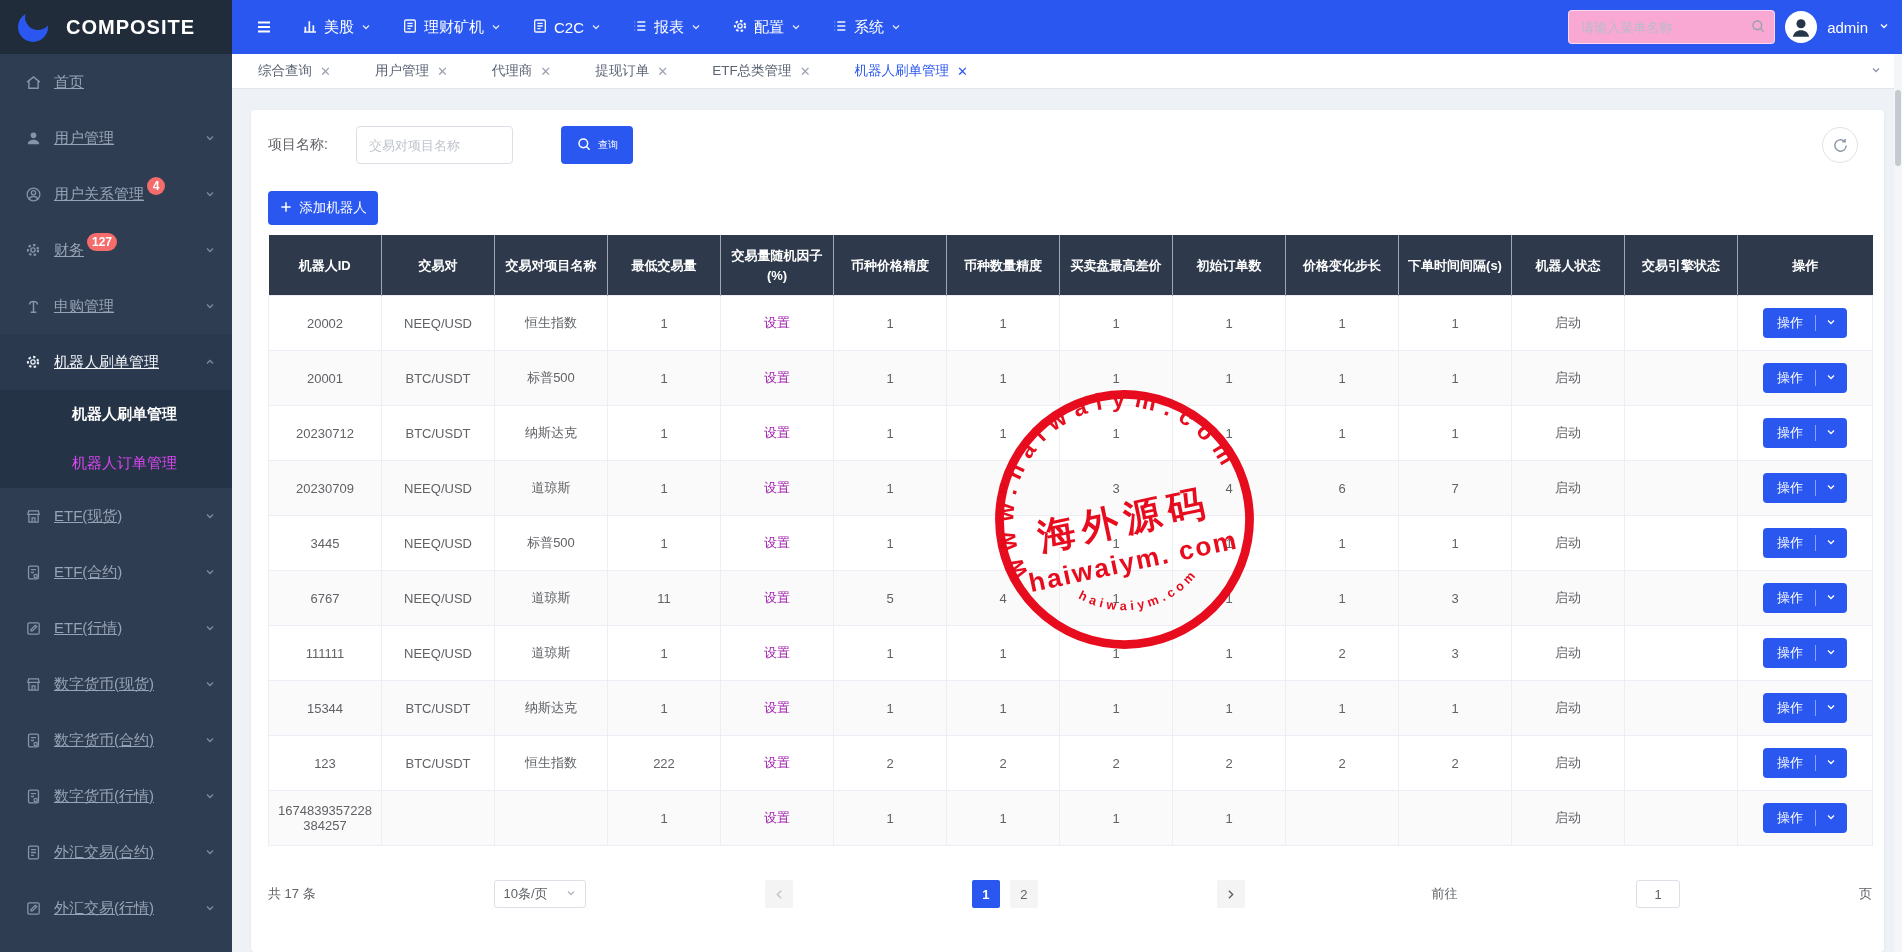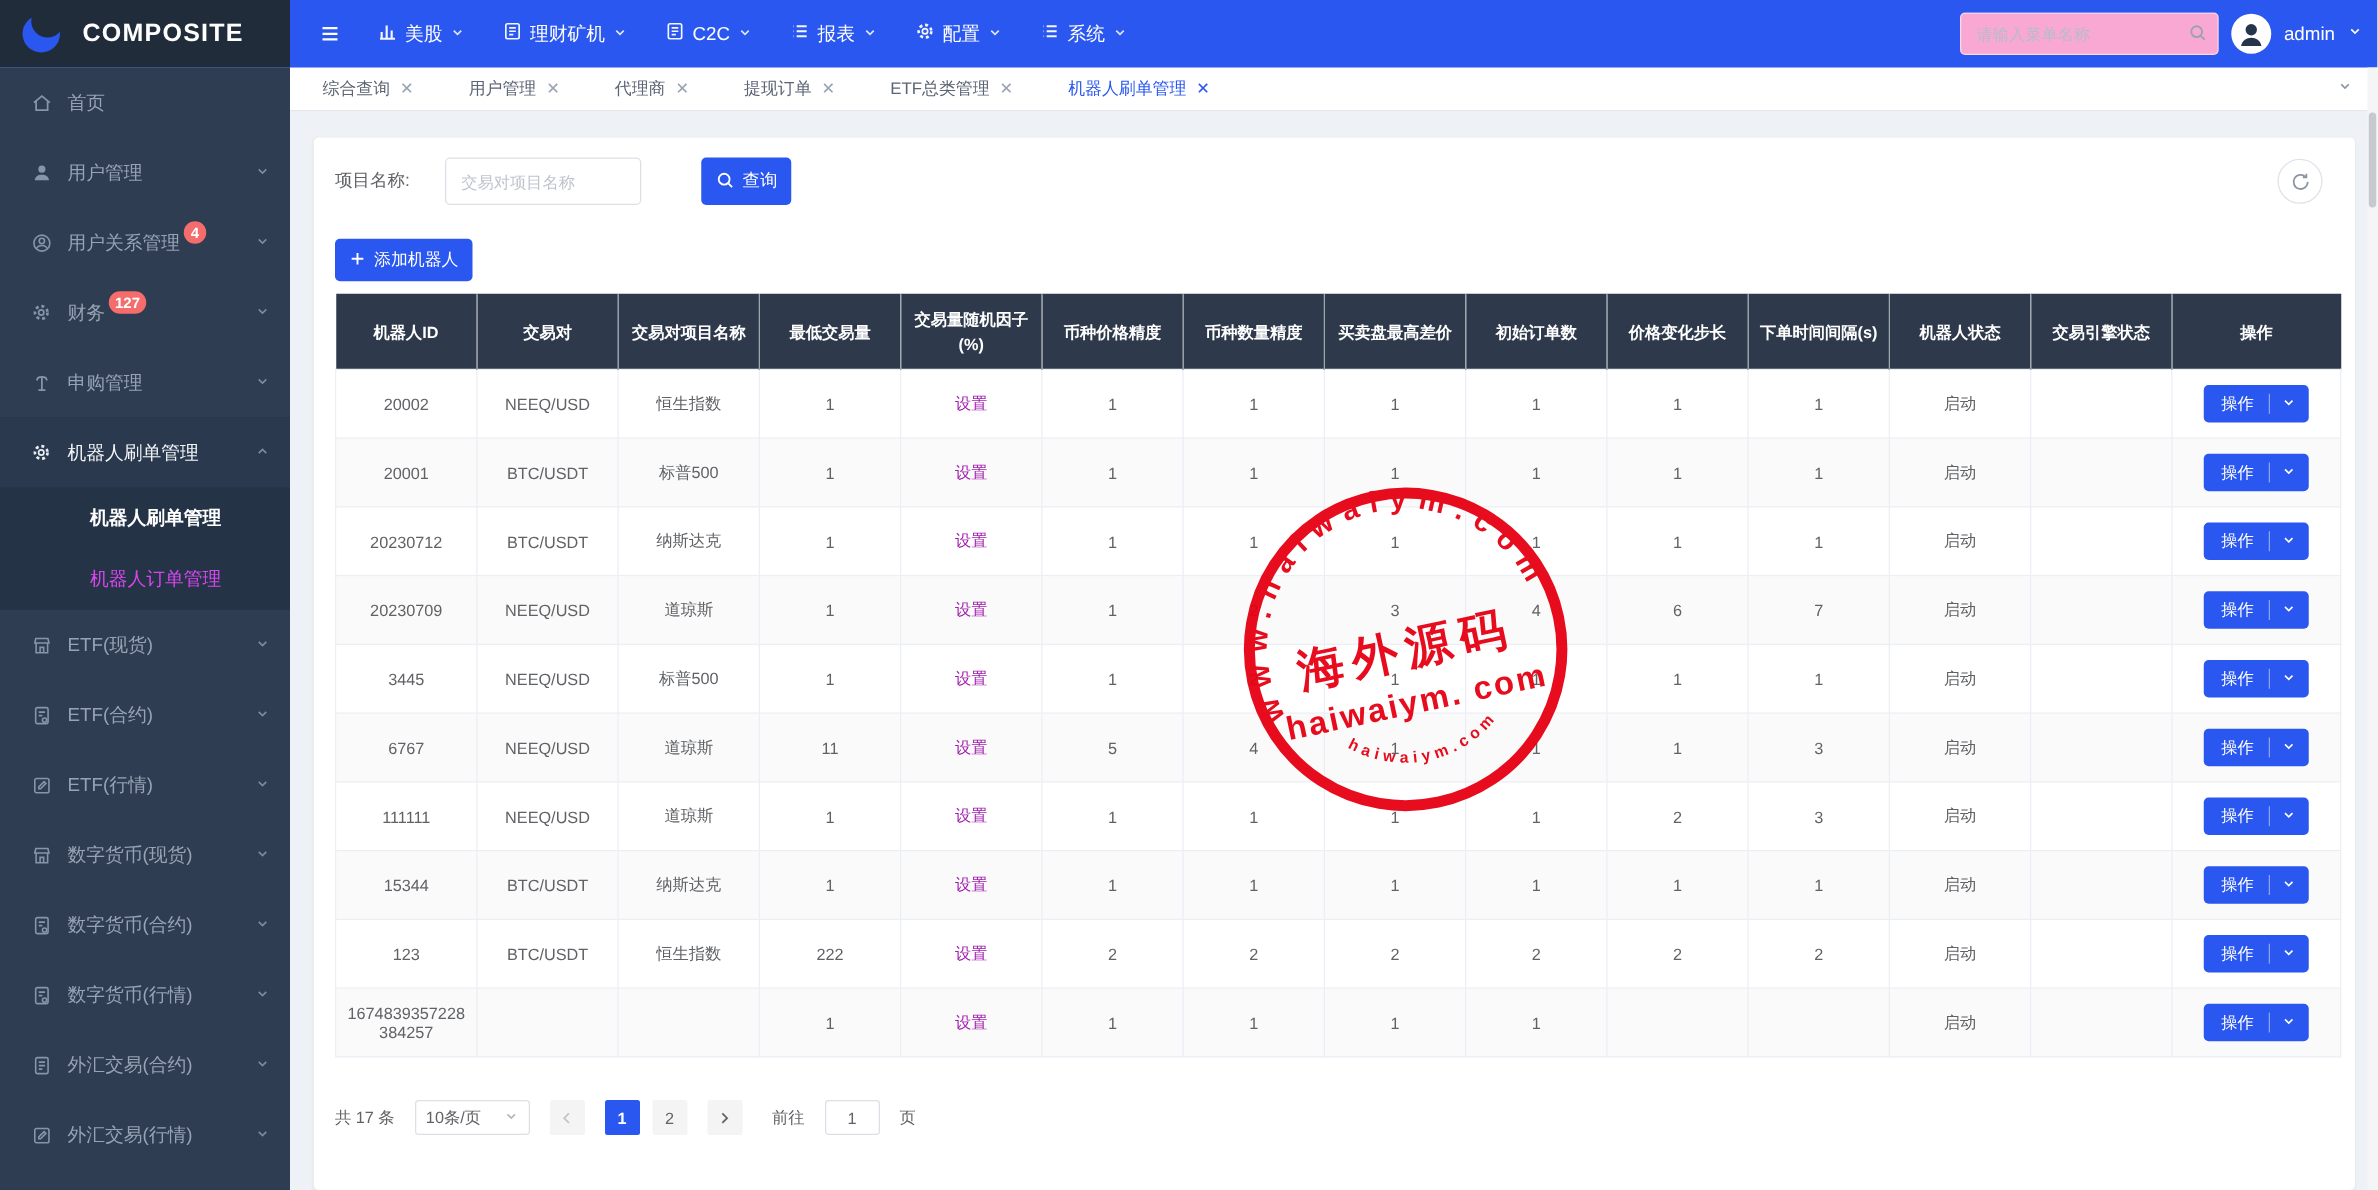--- a/index.html
+++ b/index.html
@@ -25,21 +25,21 @@
   .nav-search input::placeholder { color:#b6bcc8; }
   .nav-search .sicon { position:absolute; right:9px; top:8px; color:#9aa3ad; }
   .avatar { width:32px; height:32px; border-radius:50%; background:#fff; display:flex; align-items:center; justify-content:center; overflow:hidden; flex:none; }
   .admin-name { color:#fff; font-size:15px; }
   .nav-right .chev { color:#fff; }
 
   
   .sidebar { position:absolute; left:0; top:54px; width:232px; height:898px; background:#2f3d52; z-index:9; }
   .side-item { height:56px; display:flex; align-items:center; padding:0 16px 0 24px; color:#97a3b4; font-size:15px; cursor:pointer; }
   .side-item .icn { width:18px; display:flex; justify-content:center; margin-right:12px; flex:none; color:#8795a8; }
-  .side-item .lbl { white-space:nowrap; }
+  .side-item .lbl { white-space:nowrap;text-decoration:underline; }
   .side-item .chev { margin-left:auto; color:#7e8b9d; }
   .side-item.parent-active { background:#2b394e; color:#f2f5f9; }
   .side-item.parent-active .icn { color:#e8edf4; }
   .badge { display:inline-flex; align-items:center; justify-content:center; min-width:18px; height:18px; padding:0 5px; margin-left:3px; background:#f56c6c; color:#fff; font-size:12px; border-radius:10px; transform:translateY(-8px); font-weight:bold; }
   .sub-block { background:#253347; }
   .side-sub { height:49px; display:flex; align-items:center; padding-left:72px; color:#d946ef; font-size:15px; cursor:pointer; }
   .side-sub.active { color:#ffffff; font-weight:bold; }
 
   
   .tabbar { position:absolute; left:232px; top:54px; width:1670px; height:35px; background:#fff; border-bottom:1px solid #e3e6eb; display:flex; align-items:center; padding:0 20px 0 26px; z-index:8; }
@@ -48,39 +48,39 @@
   .tab.active { color:#2a57f0; }
   .tab.active .x { color:#2a57f0; }
   .tab-chev { margin-left:auto; color:#8b95a3; cursor:pointer; }
 
   
   .card { position:absolute; left:251px; top:110px; width:1633px; height:842px; background:#fff; border-radius:4px; box-shadow:0 1px 3px rgba(0,0,0,.06); z-index:5; }
   .filter-row { position:absolute; left:17px; top:16px; display:flex; align-items:center; }
   .filter-label { font-size:14px; color:#606266; width:88px; }
   .filter-input { width:157px; height:38px; border:1px solid #dcdfe6; border-radius:4px; padding:0 12px; font-size:13px; color:#333; outline:none; font-family:inherit; }
   .filter-input::placeholder { color:#bfc4cc; }
-  .btn-primary { display:inline-flex; align-items:center; justify-content:center; gap:6px; background:#2a57f0; color:#fff; border:none; border-radius:4px; font-size:14px; cursor:pointer; font-family:inherit; }
+  .btn-primary { display:inline-flex; align-items:center; justify-content:center; gap:6px; background:#2a57f0; color:#fff; border:none; border-radius:4px; font-size:10px; cursor:pointer; font-family:inherit; }
   .btn-query { width:72px; height:38px; margin-left:48px; }
   .refresh-btn { position:absolute; right:26px; top:17px; width:36px; height:36px; border-radius:50%; background:#fff; border:1px solid #dfe3e8; color:#8b95a3; display:flex; align-items:center; justify-content:center; cursor:pointer; }
   .btn-add { position:absolute; left:17px; top:81px; width:110px; height:34px; font-size:13.5px; }
 
   
   .tbl-wrap { position:absolute; left:17px; top:125px; width:1604px; }
   table { border-collapse:collapse; table-layout:fixed; width:1604px; }
   col.c-norm { width:113px; } col.c-act { width:135px; }
   thead th { height:60px; background:#2e3a4b; color:#fff; font-size:13px; font-weight:bold; text-align:center; border-right:1px solid rgba(255,255,255,.55); border-top:1px solid #2e3a4b; padding:0 6px; line-height:1.5; }
   thead th:last-child { border-right:none; }
   tbody td { height:55px; text-align:center; font-size:13px; color:#606266; border:1px solid #ebeef5; padding:2px 6px; word-break:break-all; background:#fff; }
   tbody tr.stripe td { background:#fafafa; }
   a.set-link { color:#a21caf; text-decoration:none; cursor:pointer; }
   .op-btn { display:inline-flex; align-items:center; background:#2a57f0; color:#fff; border:none; border-radius:4px; height:30px; padding:0 10px 0 14px; font-size:13px; cursor:pointer; font-family:inherit; }
   .op-btn .sep { width:1px; height:16px; background:rgba(255,255,255,.45); margin:0 9px 0 12px; }
 
   
-  .pager { position:absolute; left:17px; top:770px; width:1604px; display:flex; align-items:center; justify-content:flex-start; gap:16px; font-size:13px; color:#606266; }
+  .pager { position:absolute; left:17px; top:770px; width:1604px; display:flex; align-items:center; justify-content:space-between; gap:28px; font-size:13px; color:#606266; }
   .pg-size { display:flex; align-items:center; justify-content:space-between; width:92px; height:28px; border:1px solid #dcdfe6; border-radius:3px; padding:0 8px; color:#606266; cursor:pointer; background:#fff; }
   .pg-size .chev { color:#b0b6bf; }
   .pg-btn { width:28px; height:28px; border-radius:2px; background:#f4f4f5; display:flex; align-items:center; justify-content:center; font-size:14px; cursor:pointer; color:#606266; border:none; font-family:inherit; }
   .pg-btn.disabled { color:#c0c4cc; }
   .pg-num { width:28px; height:28px; border-radius:2px; background:#f4f4f5; display:flex; align-items:center; justify-content:center; font-size:13px; cursor:pointer; color:#606266; }
   .pg-num.active { background:#2a57f0; color:#fff; font-weight:bold; }
   .pg-goto-input { width:44px; height:28px; border:1px solid #dcdfe6; border-radius:3px; text-align:center; font-size:13px; color:#606266; outline:none; font-family:inherit; }
 
   
   .watermark { position:absolute; left:978px; top:373px; width:293px; height:293px; z-index:40; pointer-events:none; opacity:.95; }

